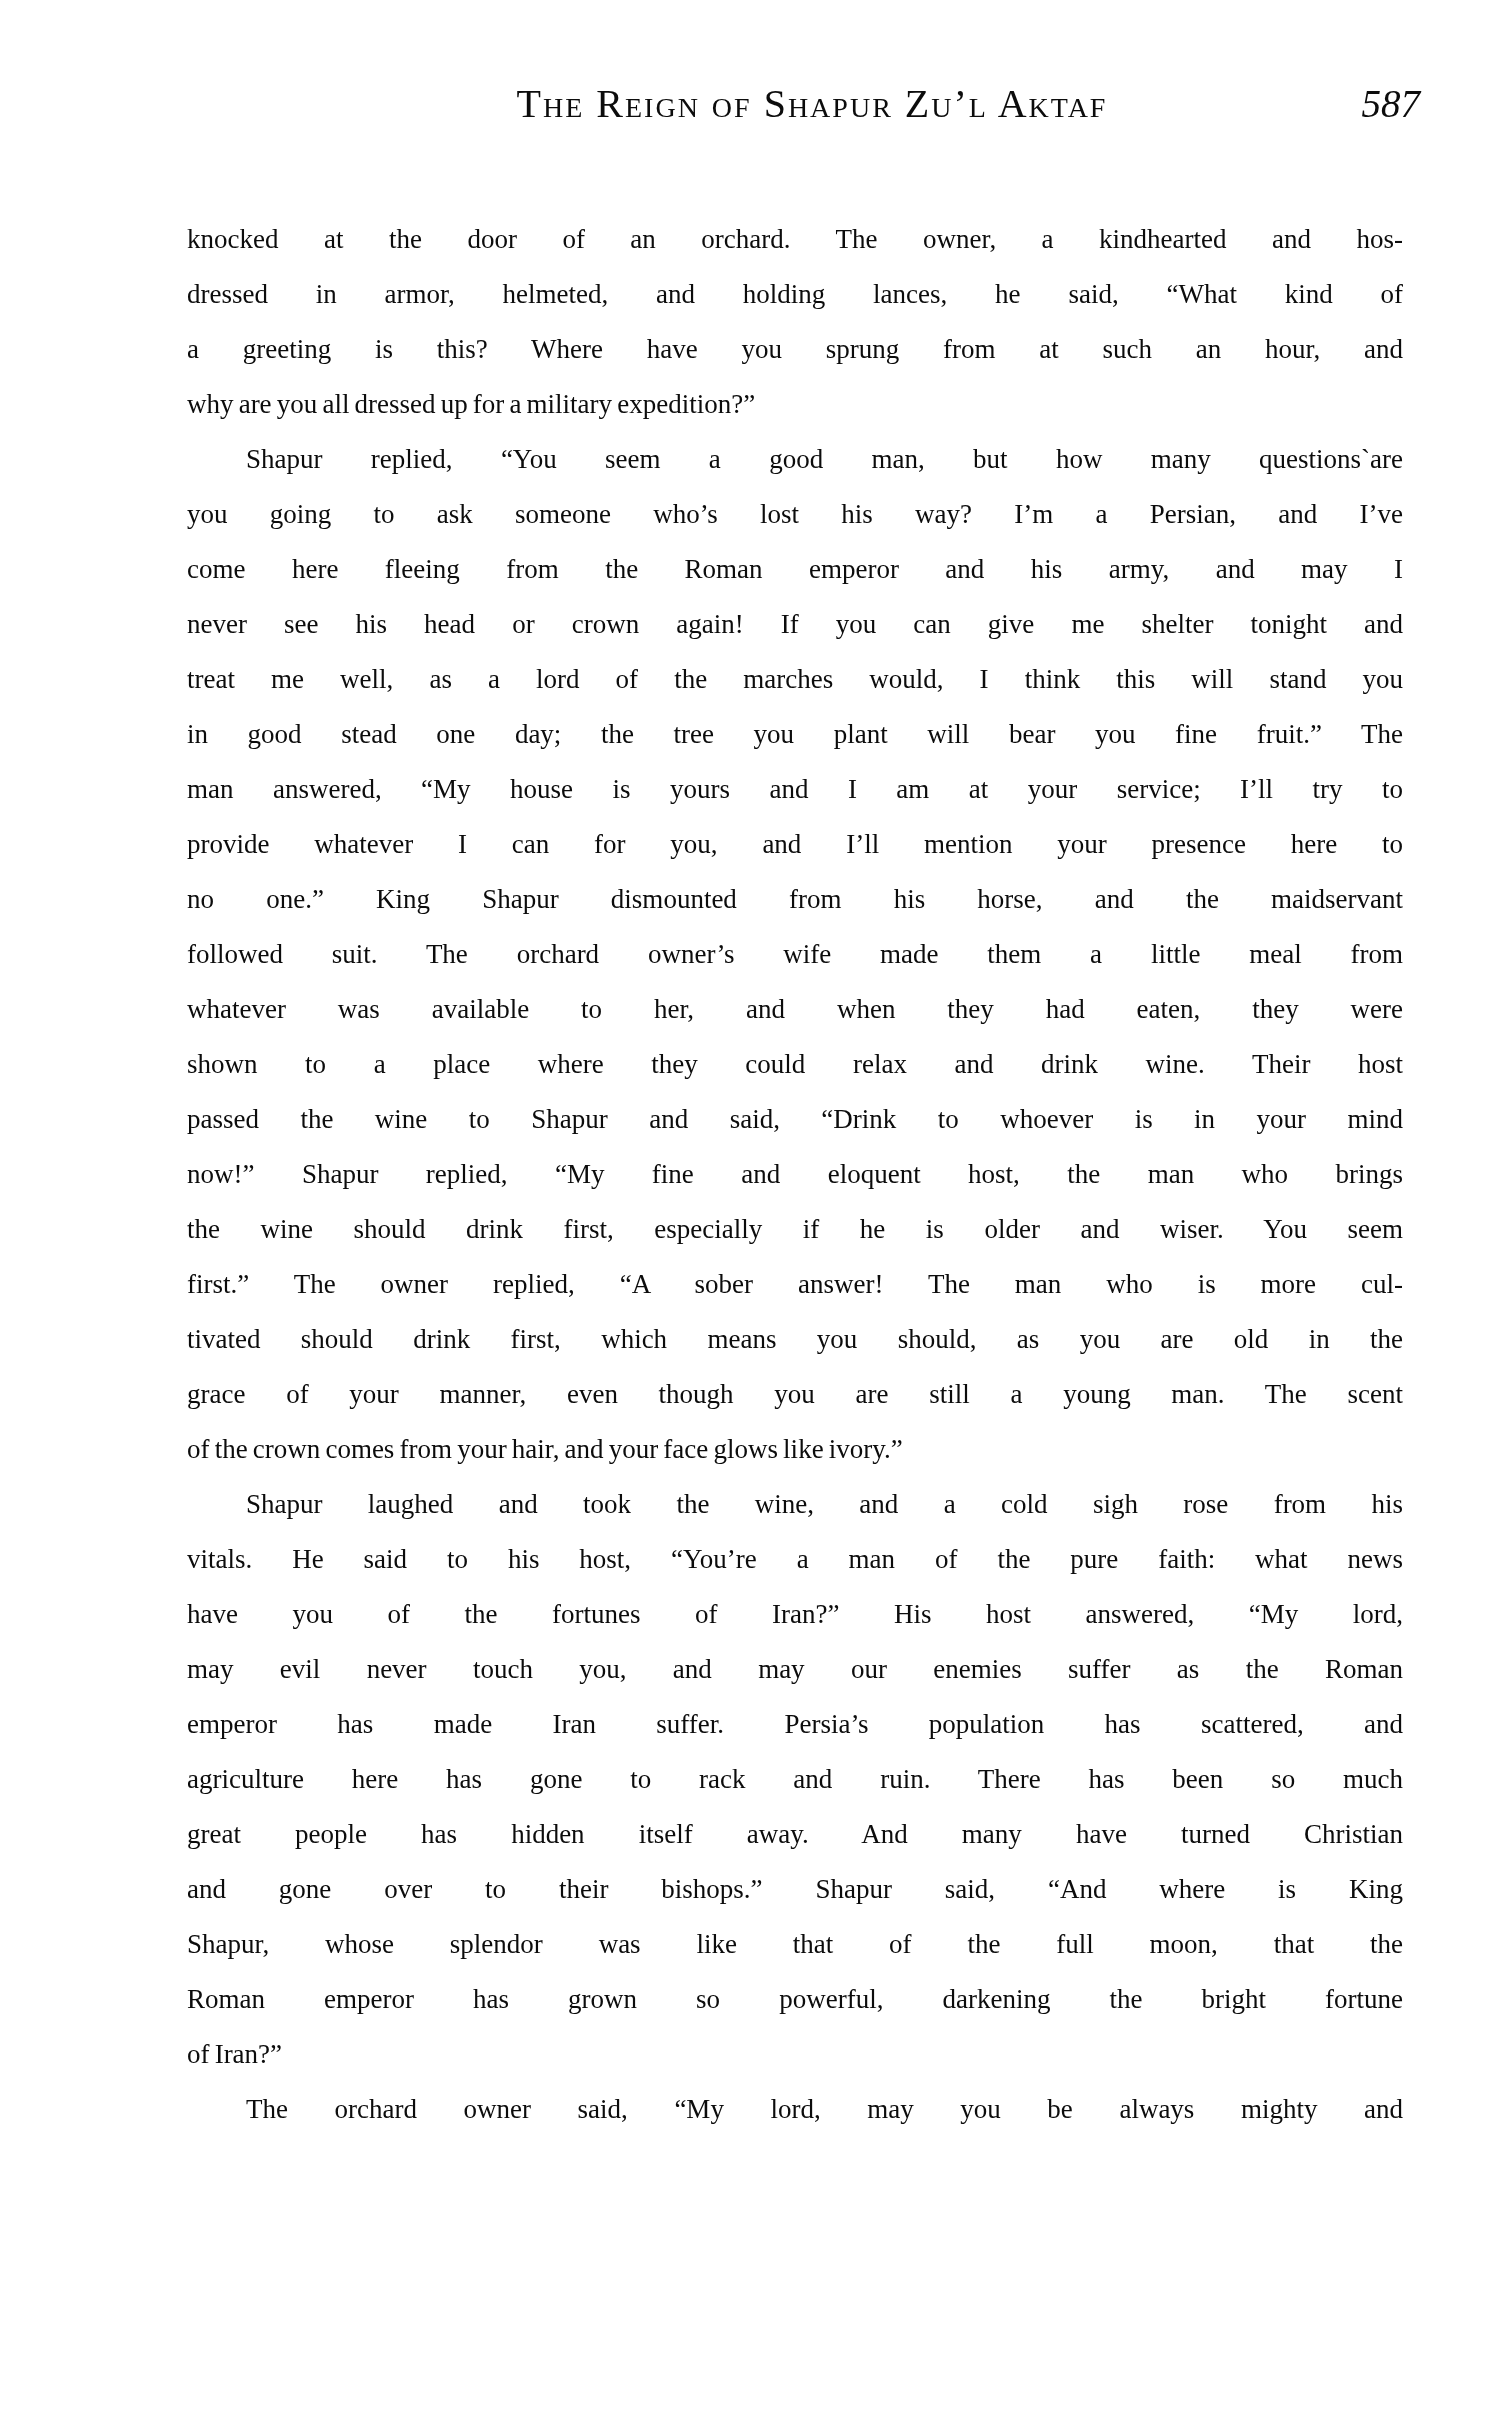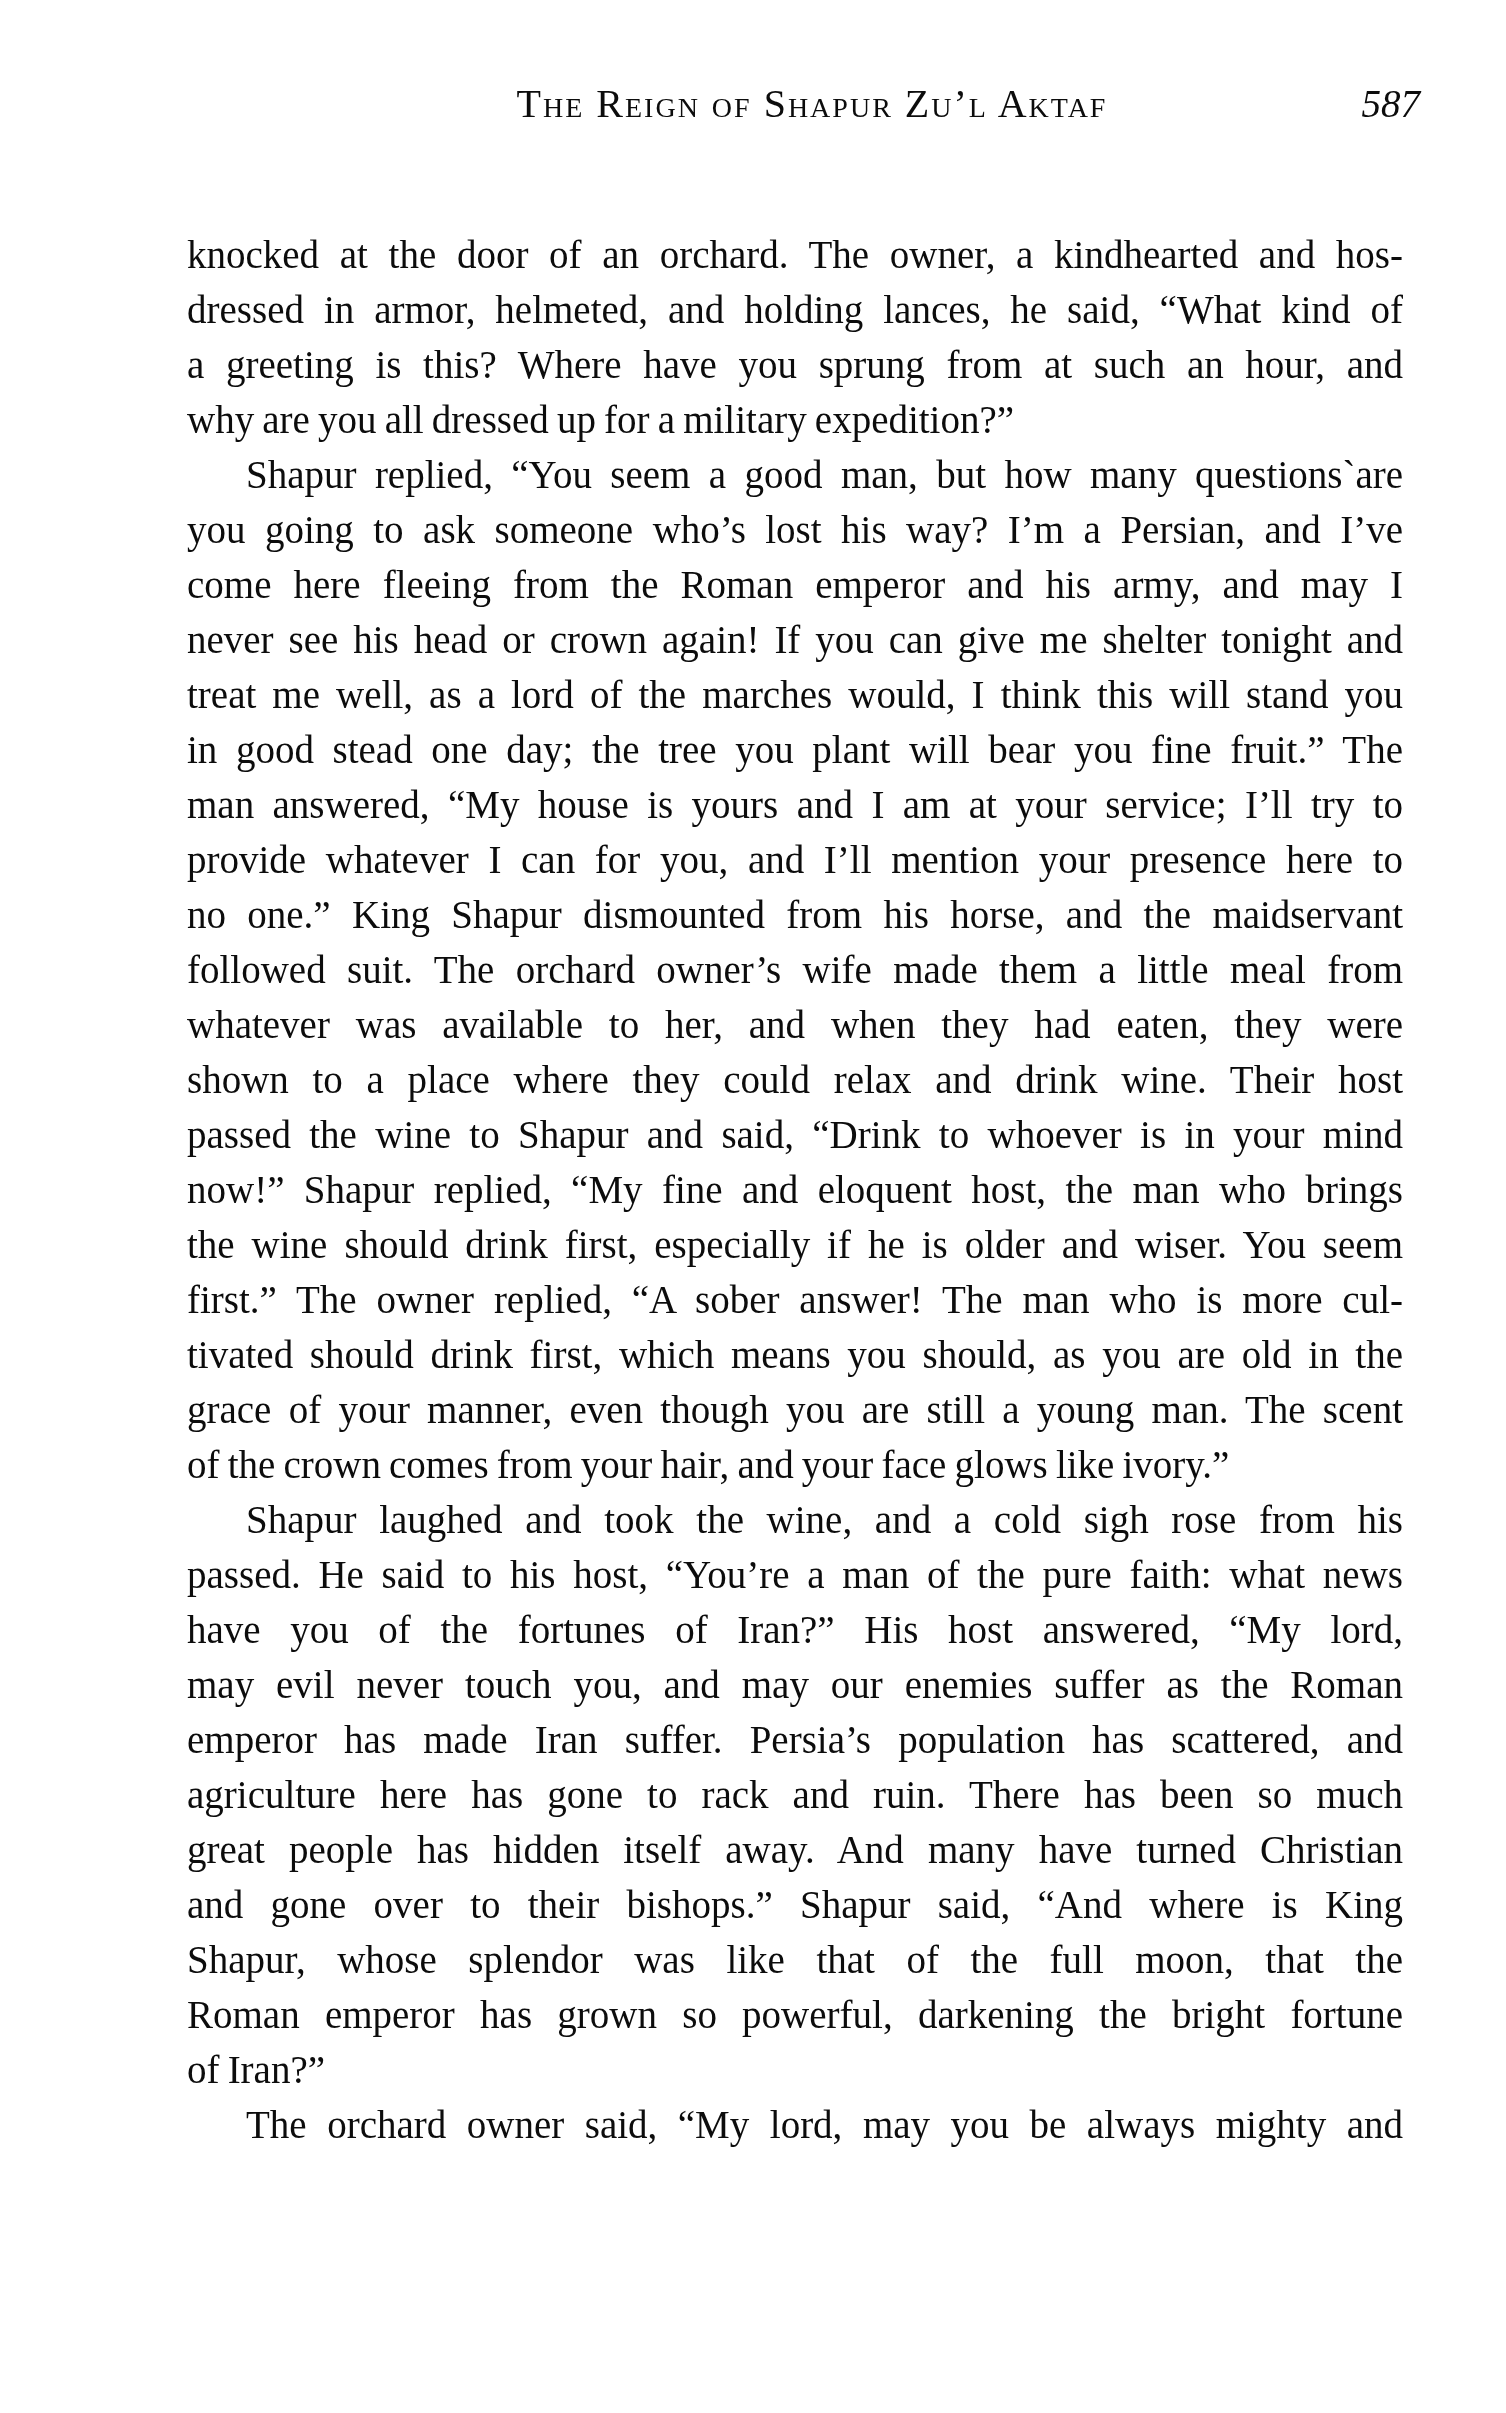--- a/index.html
+++ b/index.html
@@ -45,23 +45,23 @@
     right: 0;
     top: 0;
     font-size: 39px;
     line-height: 47px;
     font-style: italic;
   }
   
   .text-block {
     position: absolute;
     left: 187px;
-    top: 227px;
+    top: 212px;
     width: 1216px;
-    font-size: 39px;
+    font-size: 27px;
     line-height: 55px;
     word-spacing: -1.6px;
   }
   .line {
     text-align: justify;
     text-align-last: justify;
     white-space: normal;
     overflow: visible;
   }
   .line.para-end {
@@ -98,21 +98,21 @@
       <div class="line">whatever was available to her, and when they had eaten, they were</div>
       <div class="line">shown to a place where they could relax and drink wine. Their host</div>
       <div class="line">passed the wine to Shapur and said, “Drink to whoever is in your mind</div>
       <div class="line">now!” Shapur replied, “My fine and eloquent host, the man who brings</div>
       <div class="line">the wine should drink first, especially if he is older and wiser. You seem</div>
       <div class="line">first.” The owner replied, “A sober answer! The man who is more cul-</div>
       <div class="line">tivated should drink first, which means you should, as you are old in the</div>
       <div class="line">grace of your manner, even though you are still a young man. The scent</div>
       <div class="line para-end">of the crown comes from your hair, and your face glows like ivory.”</div>
       <div class="line indent">Shapur laughed and took the wine, and a cold sigh rose from his</div>
-      <div class="line">passed. He said to his host, “You’re a man of the pure faith: what news</div>
+      <div class="line">vitals. He said to his host, “You’re a man of the pure faith: what news</div>
       <div class="line">have you of the fortunes of Iran?” His host answered, “My lord,</div>
       <div class="line">may evil never touch you, and may our enemies suffer as the Roman</div>
       <div class="line">emperor has made Iran suffer. Persia’s population has scattered, and</div>
       <div class="line">agriculture here has gone to rack and ruin. There has been so much</div>
       <div class="line">great people has hidden itself away. And many have turned Christian</div>
       <div class="line">and gone over to their bishops.” Shapur said, “And where is King</div>
       <div class="line">Shapur, whose splendor was like that of the full moon, that the</div>
       <div class="line">Roman emperor has grown so powerful, darkening the bright fortune</div>
       <div class="line para-end">of Iran?”</div>
       <div class="line indent">The orchard owner said, “My lord, may you be always mighty and</div>

